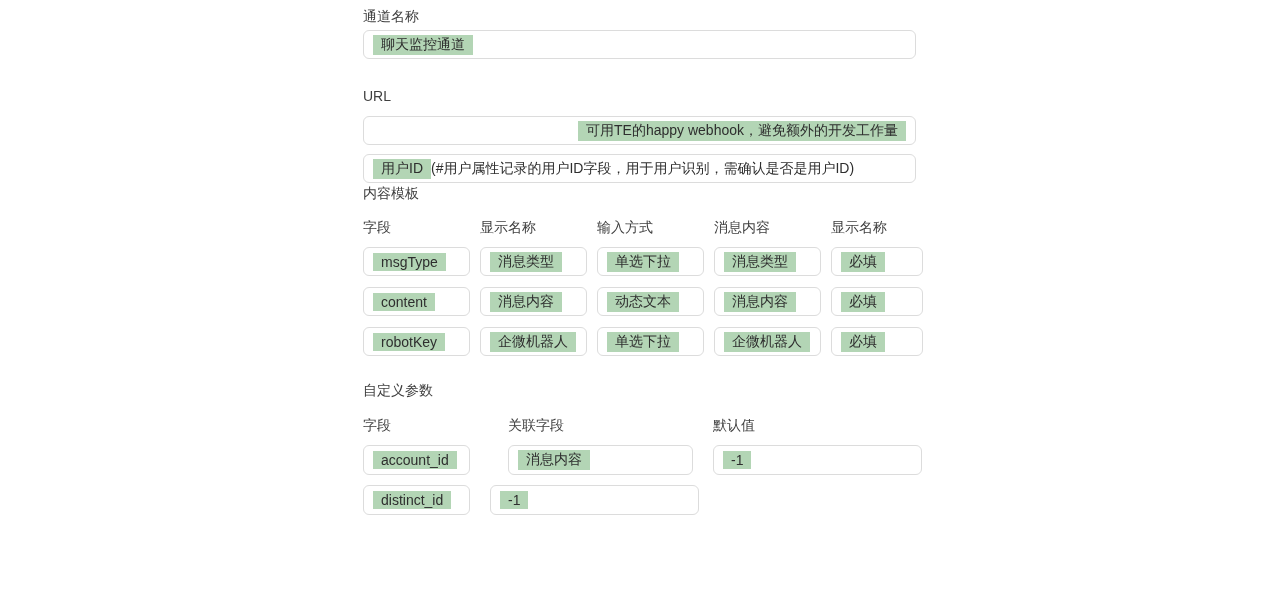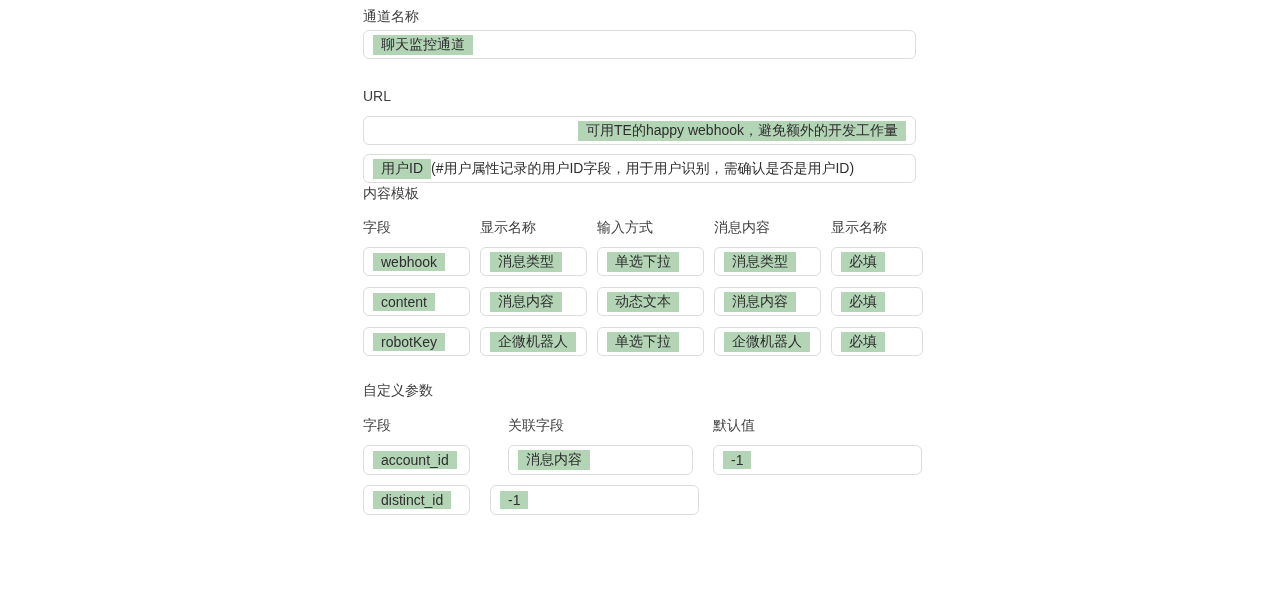--- a/index.html
+++ b/index.html
@@ -84,21 +84,21 @@
     <div class="flex ct-header">
       <div class="col-header w-ct">字段</div>
       <div class="col-header w-ct">显示名称</div>
       <div class="col-header w-ct">输入方式</div>
       <div class="col-header w-ct">消息内容</div>
       <div class="col-header w-ct-last">显示名称</div>
     </div>
 
     <div class="flex ct-grid ct-row-1">
       <div class="input w-ct">
-          <span class="hl">webhook</span>
+          <span class="hl">msgType</span>
         </div>
       <div class="input w-ct">
           <span class="hl">消息类型</span>
         </div>
       <div class="input w-ct">
           <span class="hl">单选下拉</span>
         </div>
       <div class="input w-ct">
           <span class="hl">消息类型</span>
         </div>

